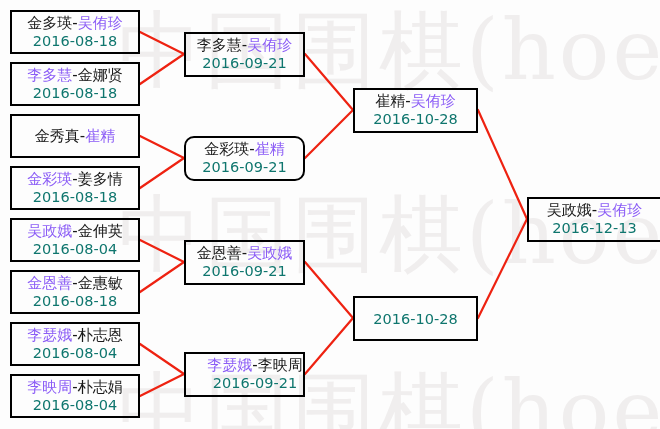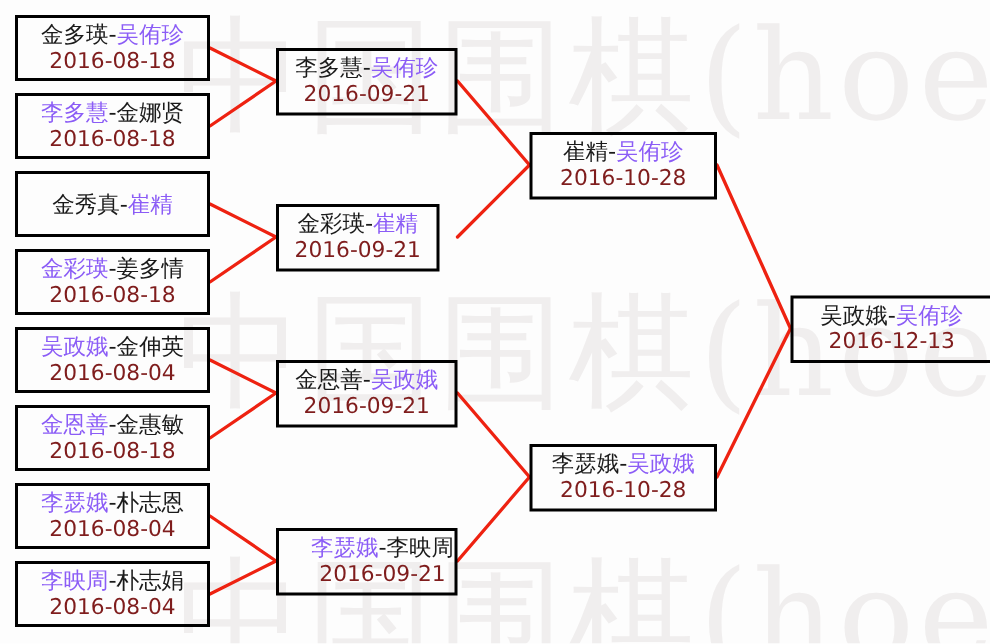--- a/index.html
+++ b/index.html
@@ -77,21 +77,21 @@
     white-space: nowrap;
   }
   .players .winner {
     color: #8b5cf6;
   }
   .players .sep {
     color: #1a1a1a;
   }
   .date {
     font-size: 14.5px;
-    color: #7f1d1d;
+    color: #0f766e;
     font-family: "DejaVu Sans", "Liberation Sans", sans-serif;
     letter-spacing: 0px;
     white-space: nowrap;
     margin-top: 1px;
   }
 </style>
 </head>
 <body>
 
 <div id="bracket">
@@ -146,38 +146,37 @@
         <div class="date">2016-08-04</div>
       </div>
       <div class="match-box" style="left: 10px; top: 374px; width: 130px; height: 44px;">
         <div class="players"><span class="winner">李映周</span><span class="sep">-</span><span>朴志娟</span></div>
         <div class="date">2016-08-04</div>
       </div>
       <div class="match-box" style="left: 184px; top: 32px; width: 121px; height: 45px;">
         <div class="players"><span>李多慧</span><span class="sep">-</span><span class="winner">吴侑珍</span></div>
         <div class="date">2016-09-21</div>
       </div>
-      <div class="match-box" style="left: 184px; top: 136px; width: 109px; height: 45px;">
+      <div class="match-box" style="left: 184px; top: 136px; width: 121px; height: 45px; border-radius: 10px;">
         <div class="players"><span>金彩瑛</span><span class="sep">-</span><span class="winner">崔精</span></div>
         <div class="date">2016-09-21</div>
       </div>
       <div class="match-box" style="left: 184px; top: 240px; width: 121px; height: 45px;">
         <div class="players"><span>金恩善</span><span class="sep">-</span><span class="winner">吴政娥</span></div>
         <div class="date">2016-09-21</div>
       </div>
       <div class="match-box" style="left: 184px; top: 352px; width: 121px; height: 45px; padding-left: 21px;">
         <div class="players"><span class="winner">李瑟娥</span><span class="sep">-</span><span>李映周</span></div>
         <div class="date">2016-09-21</div>
       </div>
       <div class="match-box" style="left: 353px; top: 88px; width: 125px; height: 45px;">
         <div class="players"><span>崔精</span><span class="sep">-</span><span class="winner">吴侑珍</span></div>
         <div class="date">2016-10-28</div>
       </div>
       <div class="match-box" style="left: 353px; top: 296px; width: 125px; height: 45px;">
-        <div class="players"><span>李瑟娥</span><span class="sep">-</span><span class="winner">吴政娥</span></div>
         <div class="date">2016-10-28</div>
       </div>
       <div class="match-box" style="left: 527px; top: 197px; width: 135px; height: 45px;">
         <div class="players"><span>吴政娥</span><span class="sep">-</span><span class="winner">吴侑珍</span></div>
         <div class="date">2016-12-13</div>
       </div>
     </div>
 
 </div>
 

